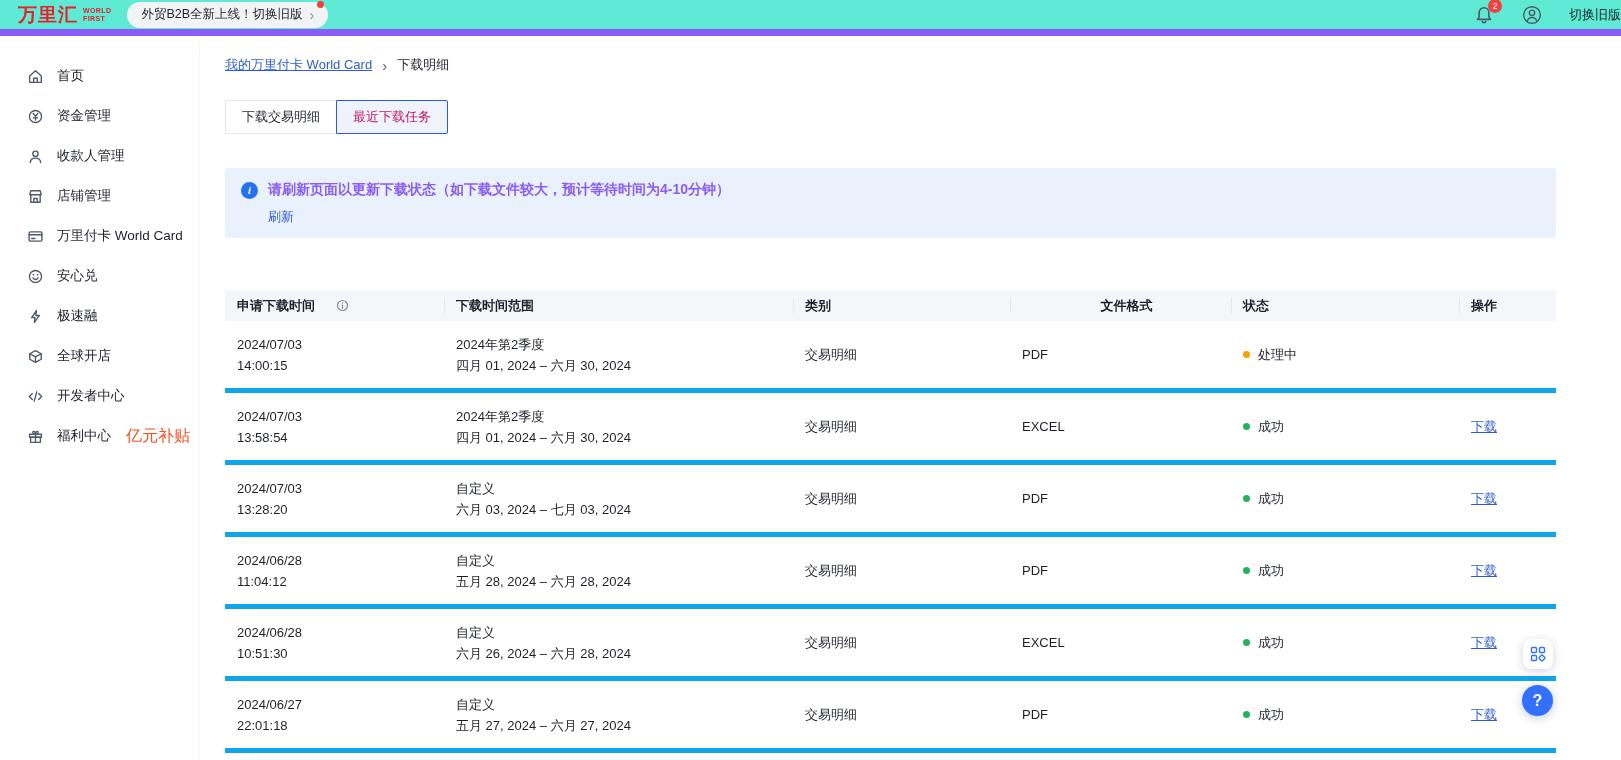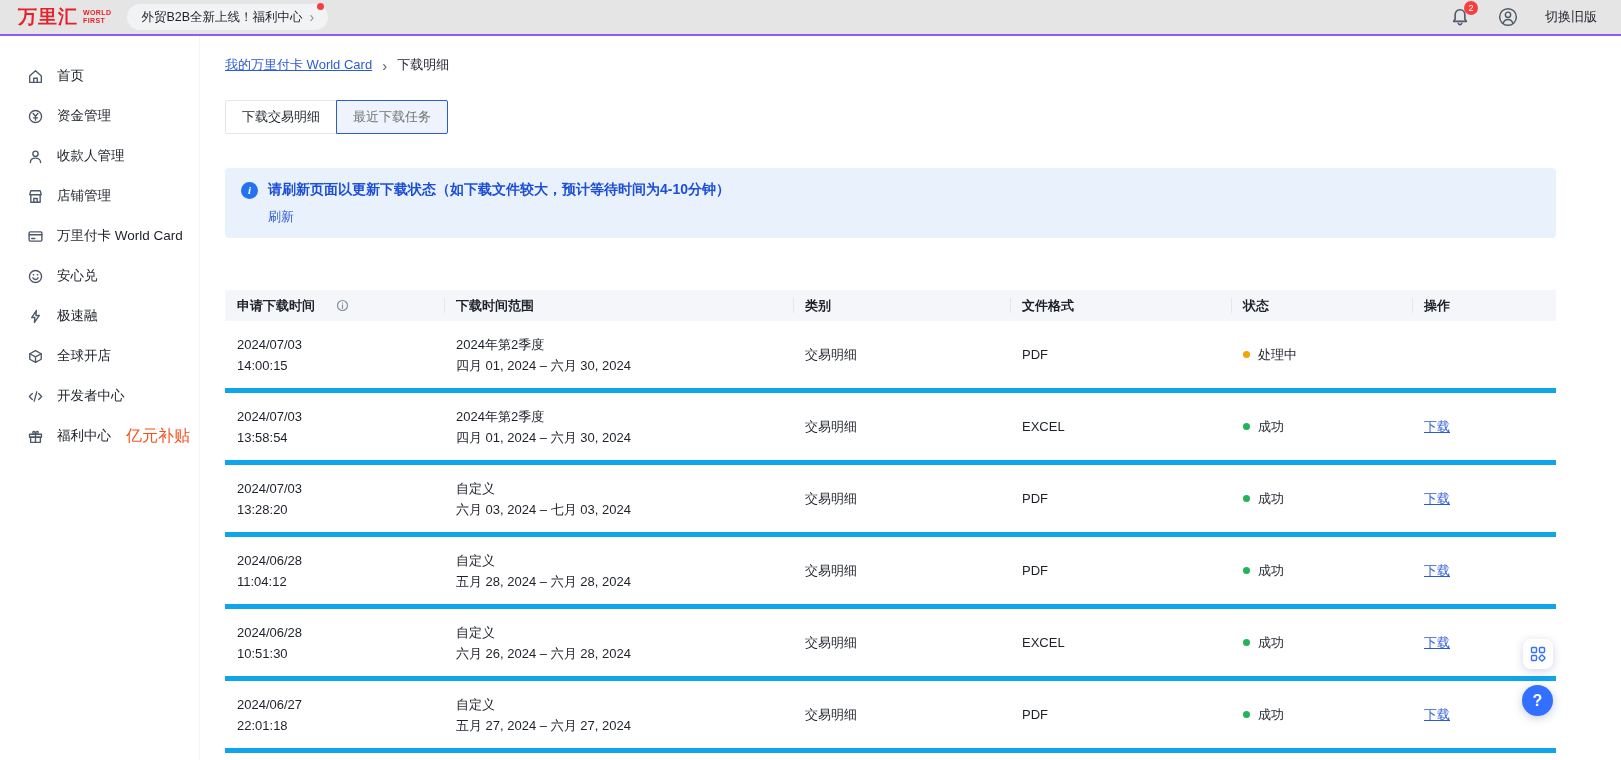--- a/index.html
+++ b/index.html
@@ -3,21 +3,21 @@
 <meta charset="utf-8">
 <style>
   * { box-sizing: border-box; margin: 0; padding: 0; }
   html,body { width:1621px; height:760px; overflow:hidden; }
   body {
     background:#fff;
     font-family:"Liberation Sans","DejaVu Sans",sans-serif;
     color:#1d2129;
   }
   
-  .topbar { height:36px; display:flex; align-items:center; padding:0 24px 0 18px; background:#e5e5e5; border-bottom:2px solid #8b5cf6; }
+  .topbar { height:36px; display:flex; align-items:center; padding:0 0 0 18px; background:#5eead4; border-bottom:7px solid #8b5cf6; }
   .logo { display:flex; align-items:center; gap:5px; cursor:pointer; }
   .logo-cn { color:#e62129; font-size:19px; font-weight:700; letter-spacing:1px; }
   .logo-en { display:flex; flex-direction:column; color:#e62129; font-size:7px; font-weight:700; line-height:1.1; letter-spacing:.4px; }
   .announce { margin-left:16px; position:relative; background:#f2f3f5; border-radius:14px; height:26px; display:flex; align-items:center; padding:0 14px; font-size:12.5px; color:#1d2129; cursor:pointer; }
   .announce .chev { margin-left:7px; color:#86909c; font-size:14px; line-height:1; }
   .announce .ndot { position:absolute; top:-1px; right:4px; width:7px; height:7px; border-radius:50%; background:#f53f3f; }
   .top-right { margin-left:auto; display:flex; align-items:center; gap:26px; }
   .bell-wrap { position:relative; width:22px; height:22px; display:flex; align-items:center; justify-content:center; cursor:pointer; }
   .bell-badge { position:absolute; top:-5px; right:-7px; min-width:14px; height:14px; border-radius:8px; background:#f53f3f; color:#fff; font-size:9px; display:flex; align-items:center; justify-content:center; padding:0 3px; }
   .avatar-btn { width:22px; height:22px; display:flex; align-items:center; justify-content:center; cursor:pointer; }
@@ -34,33 +34,33 @@
   
   .main { flex:1; padding:20px 65px 0 25px; }
   .breadcrumb { display:flex; align-items:center; gap:10px; font-size:13px; }
   .bc-link { color:#2c5bd9; text-decoration:underline; cursor:pointer; }
   .bc-sep { color:#4e5969; font-size:15px; }
   .bc-cur { color:#1d2129; }
   .tabs { margin-top:26px; display:flex; }
   .tab { height:34px; padding:0 16px; display:flex; align-items:center; font-size:13px; border:1px solid #e5e6eb; background:#fff; color:#1d2129; cursor:pointer; }
   .tab:first-child { border-radius:2px 0 0 2px; }
   .tab:last-child { border-radius:0 2px 2px 0; margin-left:-1px; }
-  .tab.active { background:#eef3fe; color:#737373; border-color:#2c5bd9; z-index:1; position:relative; }
+  .tab.active { background:#eef3fe; color:#be185d; border-color:#2c5bd9; z-index:1; position:relative; }
   .banner { margin-top:34px; background:#e8f1fc; border-radius:4px; padding:13px 16px 12px; }
   .banner-row { display:flex; align-items:center; gap:10px; }
   .info-icon { width:17px; height:17px; border-radius:50%; background:#2471f2; color:#fff; font-size:11px; font-weight:700; font-style:italic; display:inline-flex; align-items:center; justify-content:center; flex-shrink:0; font-family:"Liberation Serif","DejaVu Serif",serif; }
-  .banner-msg { font-size:14px; font-weight:700; color:#1d4ed8; }
+  .banner-msg { font-size:14px; font-weight:700; color:#8b5cf6; }
   .banner-refresh { display:inline-block; margin:9px 0 0 27px; font-size:13px; color:#2c5bd9; cursor:pointer; }
   
   .table { margin-top:52px; }
   .thead { display:flex; align-items:center; background:#f5f6fa; height:31px; font-size:13px; font-weight:700; color:#1d2129; }
   .th { display:flex; align-items:center; gap:21px; position:relative; height:100%;font-family:Liberation Mono, monospace; }
   .th + .th::before { content:""; position:absolute; left:0; top:8px; bottom:8px; width:1px; background:#e5e6eb; }
   .th, .td { padding-left:12px; }
-  .c1 { width:219px; } .c2 { width:349px; } .c3 { width:217px; } .c4 { width:221px; } .c5 { width:181px; } .c6 { flex:1; }
+  .c1 { width:219px; } .c2 { width:349px; } .c3 { width:217px; } .c4 { width:221px;justify-content:center; } .c5 { width:181px; } .c6 { flex:1;margin-left:47px; }
   .trow { display:flex; align-items:center; min-height:72px; border-bottom:5px solid #0ea5e9; font-size:13px; color:#1d2129; }
   .cell-2l div { line-height:21px; }
   .status-dot { display:inline-block; width:7px; height:7px; border-radius:50%; margin-right:8px; vertical-align:1px; }
   .dl { color:#2c5bd9; text-decoration:underline; cursor:pointer; }
   .info-circle { width:13px; height:13px; cursor:pointer; }
   
   .float-grid { position:fixed; right:68px; bottom:91px; width:30px; height:30px; border-radius:8px; background:#fff; box-shadow:0 2px 10px rgba(15,50,120,.2); display:flex; align-items:center; justify-content:center; cursor:pointer; z-index:10; }
   .float-help { position:fixed; right:68px; bottom:44px; width:31px; height:31px; border-radius:50%; background:#3370ff; color:#fff; font-size:16px; font-weight:700; display:flex; align-items:center; justify-content:center; cursor:pointer; box-shadow:0 2px 10px rgba(15,50,120,.25); z-index:10; }
 </style>
 </head>
@@ -68,21 +68,21 @@
 
 <header class="topbar">
   <div class="logo">
     <span class="logo-cn">万里汇</span>
     <span class="logo-en">
       <span>WORLD</span>
       <span>FIRST</span>
     </span>
   </div>
   <div class="announce">
-    <span>外贸B2B全新上线！福利中心</span>
+    <span>外贸B2B全新上线！切换旧版</span>
     <span class="chev">›</span>
     <span class="ndot"></span>
   </div>
   <div class="top-right">
     <div class="bell-wrap">
       <svg class="icon" width="20" height="20" viewBox="0 0 16 16">
         <path d="M8 2.2 C5.6 2.2 4.1 4 4.1 6.3 V9.6 L2.9 11.5 H13.1 L11.9 9.6 V6.3 C11.9 4 10.4 2.2 8 2.2 Z"></path>
         <path d="M6.6 13 C6.9 13.8 7.3 14.2 8 14.2 C8.7 14.2 9.1 13.8 9.4 13"></path>
       </svg>
       <span class="bell-badge">2</span>

